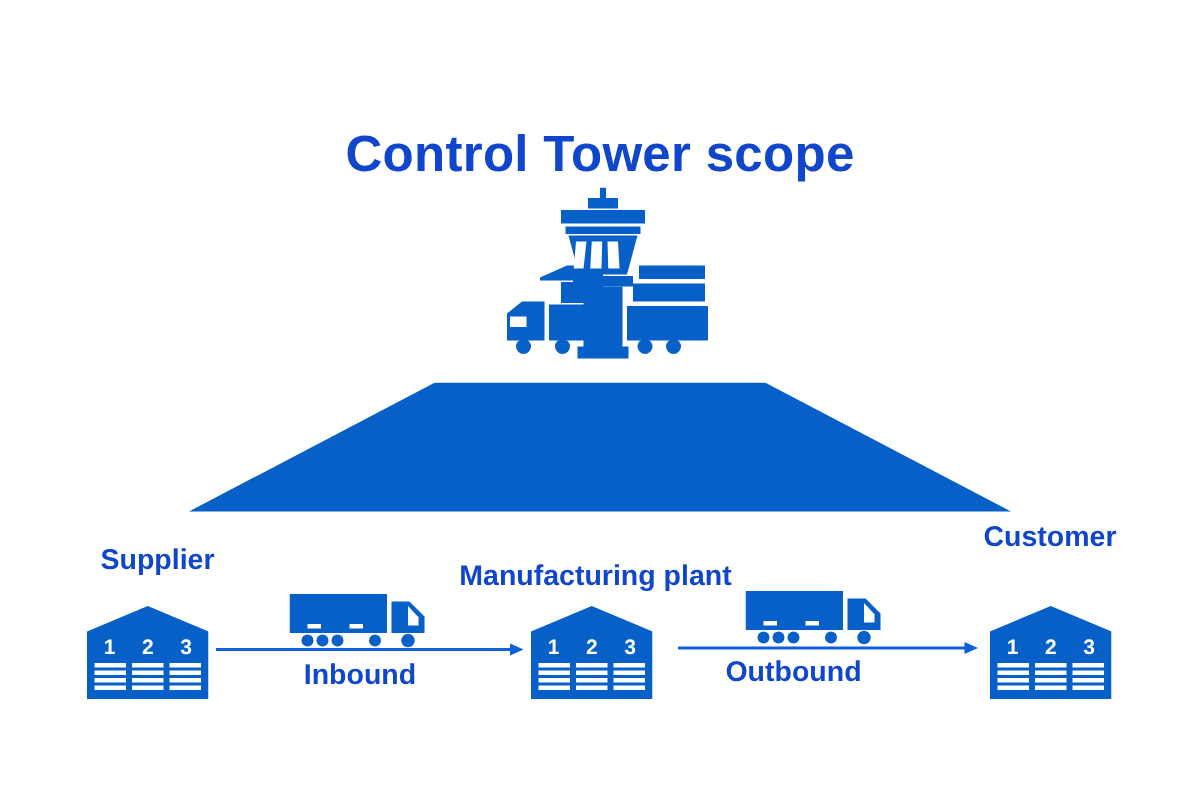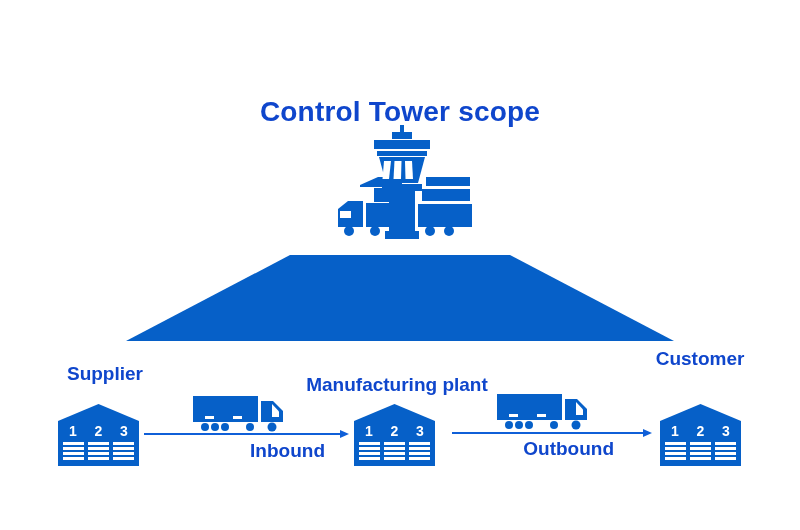--- a/index.html
+++ b/index.html
@@ -17,24 +17,24 @@
     position: relative;
     width: 800px;
     height: 530px;
     background: #ffffff;
   }
   .abs { position: absolute; }
 
   
   #title {
     left: 0;
-    top: 96px;
+    top: 84px;
     width: 800px;
     text-align: center;
-    font-size: 28px;
+    font-size: 34px;
     font-weight: bold;
     color: #0f46cc;
     letter-spacing: 0.2px;
     white-space: nowrap;
   }
 
   
   #tower-illustration {
     left: 330px;
     top: 125px;
@@ -59,21 +59,21 @@
     white-space: nowrap;
   }
   #label-supplier { left: 30px;  top: 363px; width: 150px; text-align: center; }
   #label-plant    { left: 297px; top: 374px; width: 200px; }
   #label-customer { left: 620px; top: 348px; width: 160px; }
 
   .flow-label {
     font-size: 19px;
     font-weight: bold;
     color: #0f46cc;
-    text-align: right;
+    text-align: center;
     white-space: nowrap;
   }
   #label-inbound  { left: 155px; top: 440px; width: 170px; }
   #label-outbound { left: 444px; top: 438px; width: 170px; }
 
   
   .warehouse { width: 81px; height: 62px; }
   #warehouse-supplier { left: 58px;  top: 404px; }
   #warehouse-plant    { left: 354px; top: 404px; }
   #warehouse-customer { left: 660px; top: 404px; }

